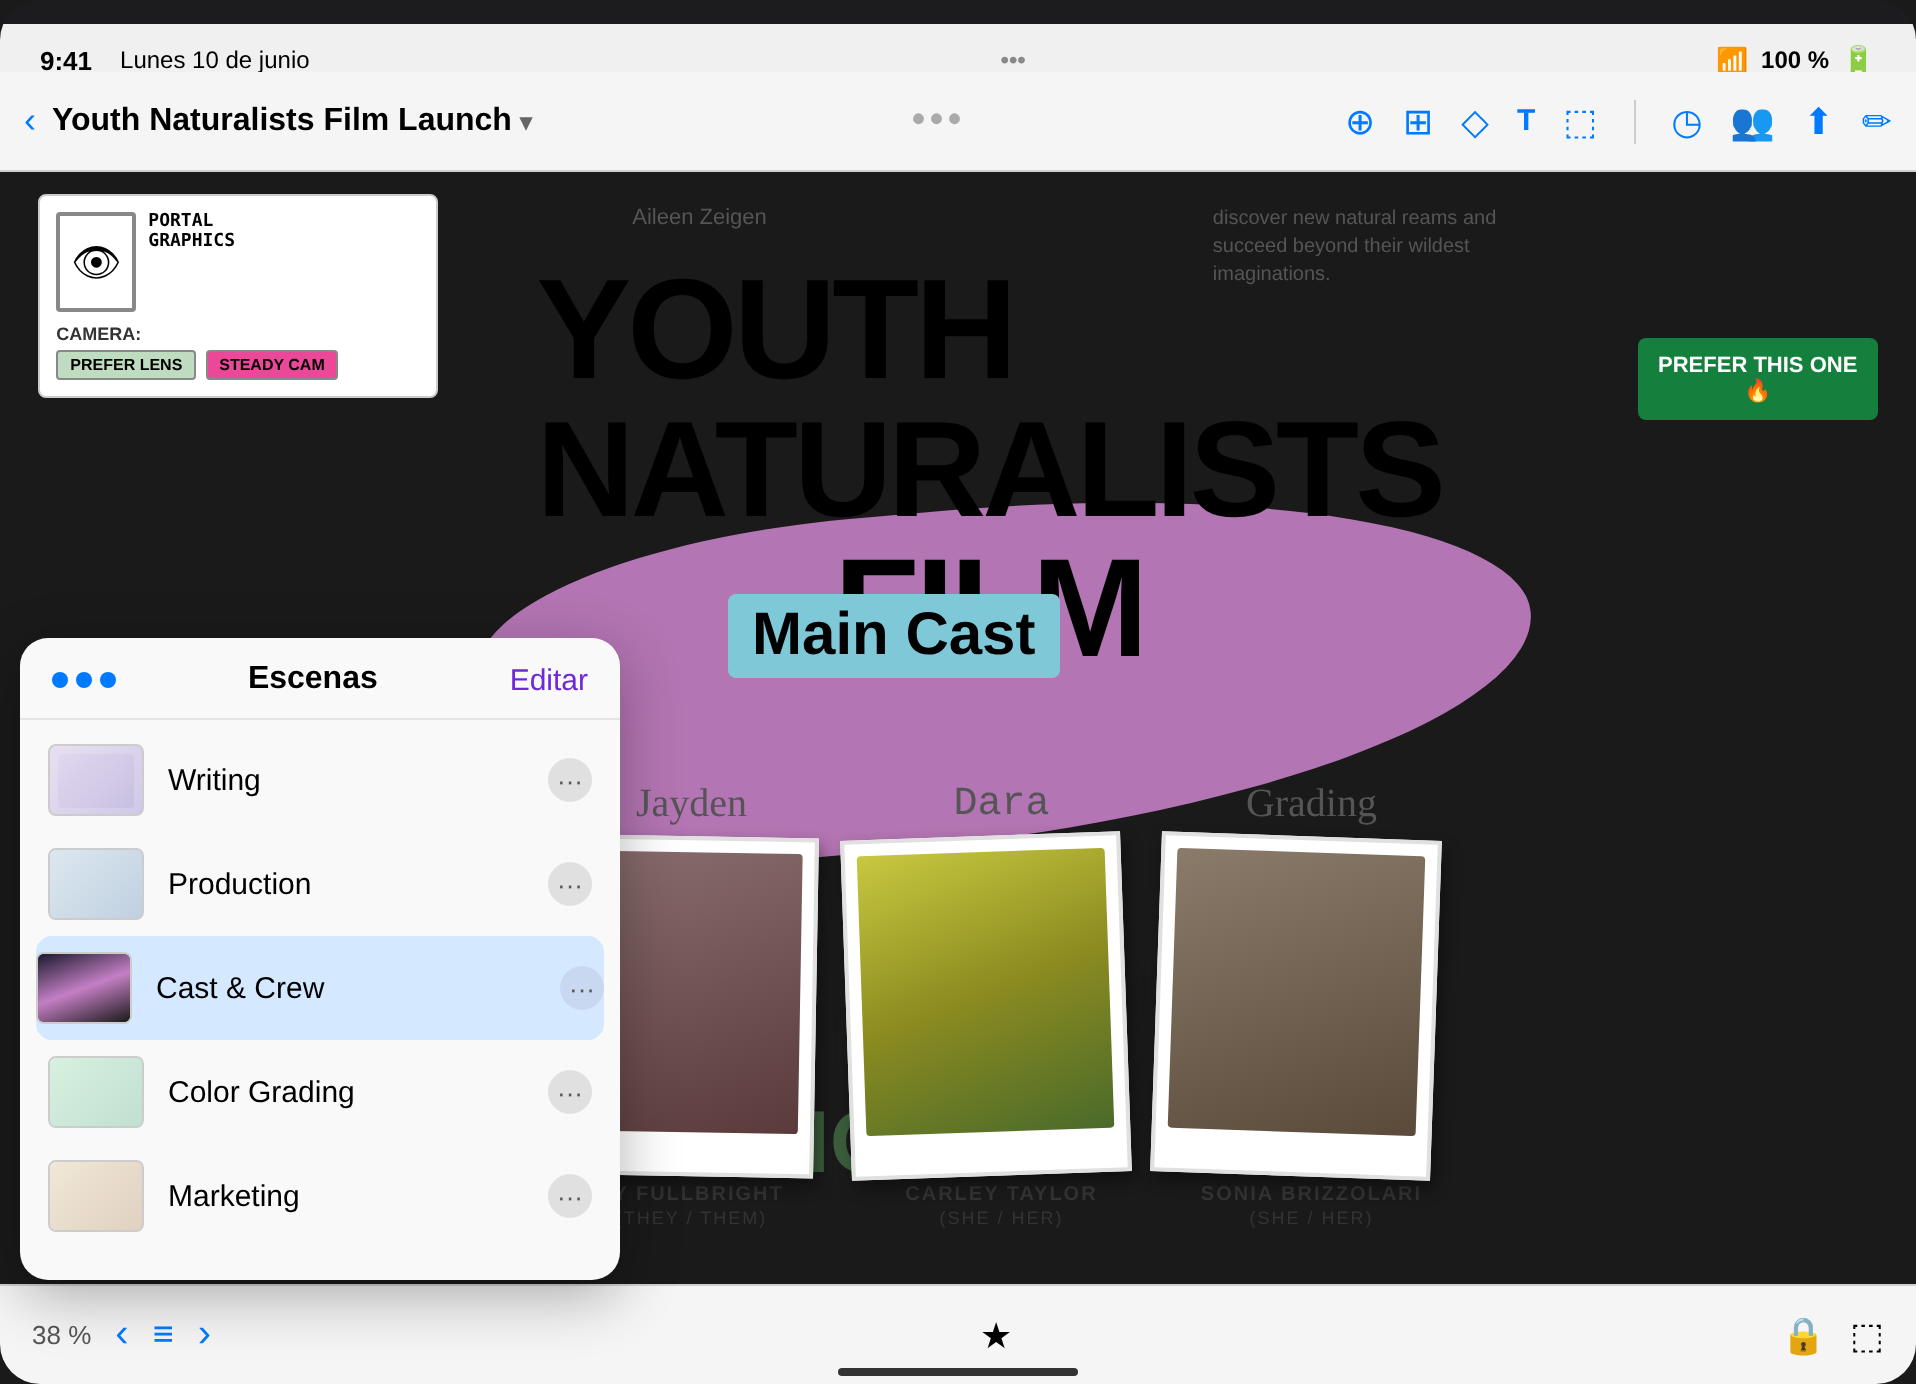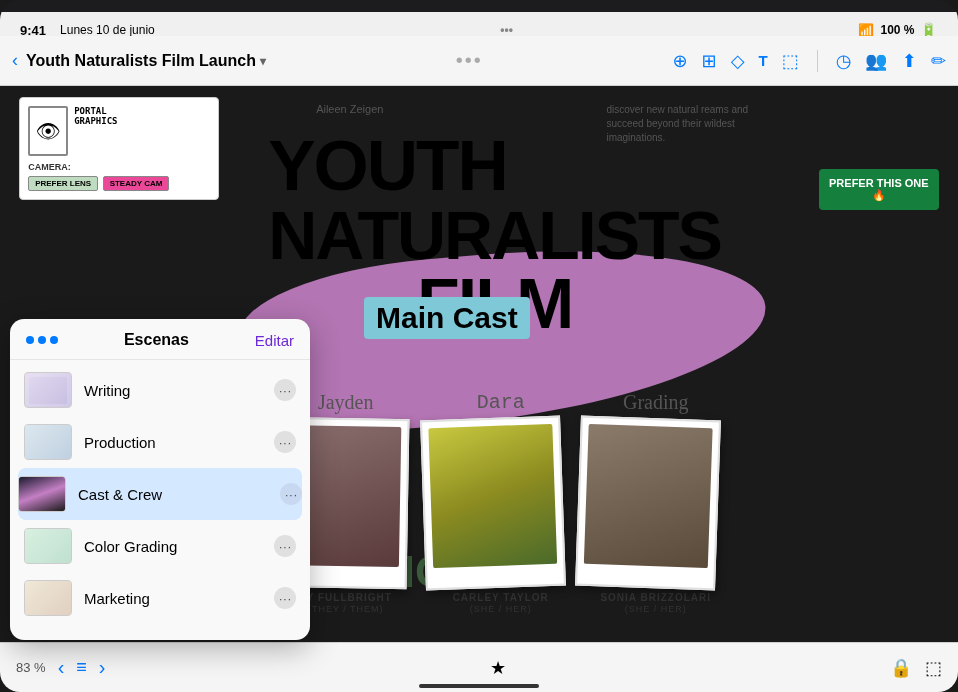--- a/index.html
+++ b/index.html
@@ -593,21 +593,21 @@
       </div>
     </div>
 
     <div class="auditions-text">
       <span style="color:#4a7a4a;font-size:44px;font-family:'Arial Black',sans-serif;font-weight:900;">AU</span><span style="color:#4a7a4a;font-size:44px;font-family:'Arial Black',sans-serif;font-weight:900;">DITIONS</span>
     </div>
   </div>
 
   <div class="bottom-toolbar">
     <div class="bottom-left">
-      <span style="color:#555;font-size:13px;cursor:pointer;">83 %</span>
+      <span style="color:#555;font-size:13px;cursor:pointer;">38 %</span>
       <span style="font-size:20px;color:#007AFF;cursor:pointer;">‹</span>
       <span style="font-size:18px;cursor:pointer;">≡</span>
       <span style="font-size:20px;color:#007AFF;cursor:pointer;">›</span>
     </div>
     <div class="bottom-center">
       <span style="font-size:18px;cursor:pointer;">★</span>
     </div>
     <div class="bottom-right">
       <span style="font-size:18px;cursor:pointer;">🔒</span>
       <span style="font-size:18px;cursor:pointer;">⬚</span>

